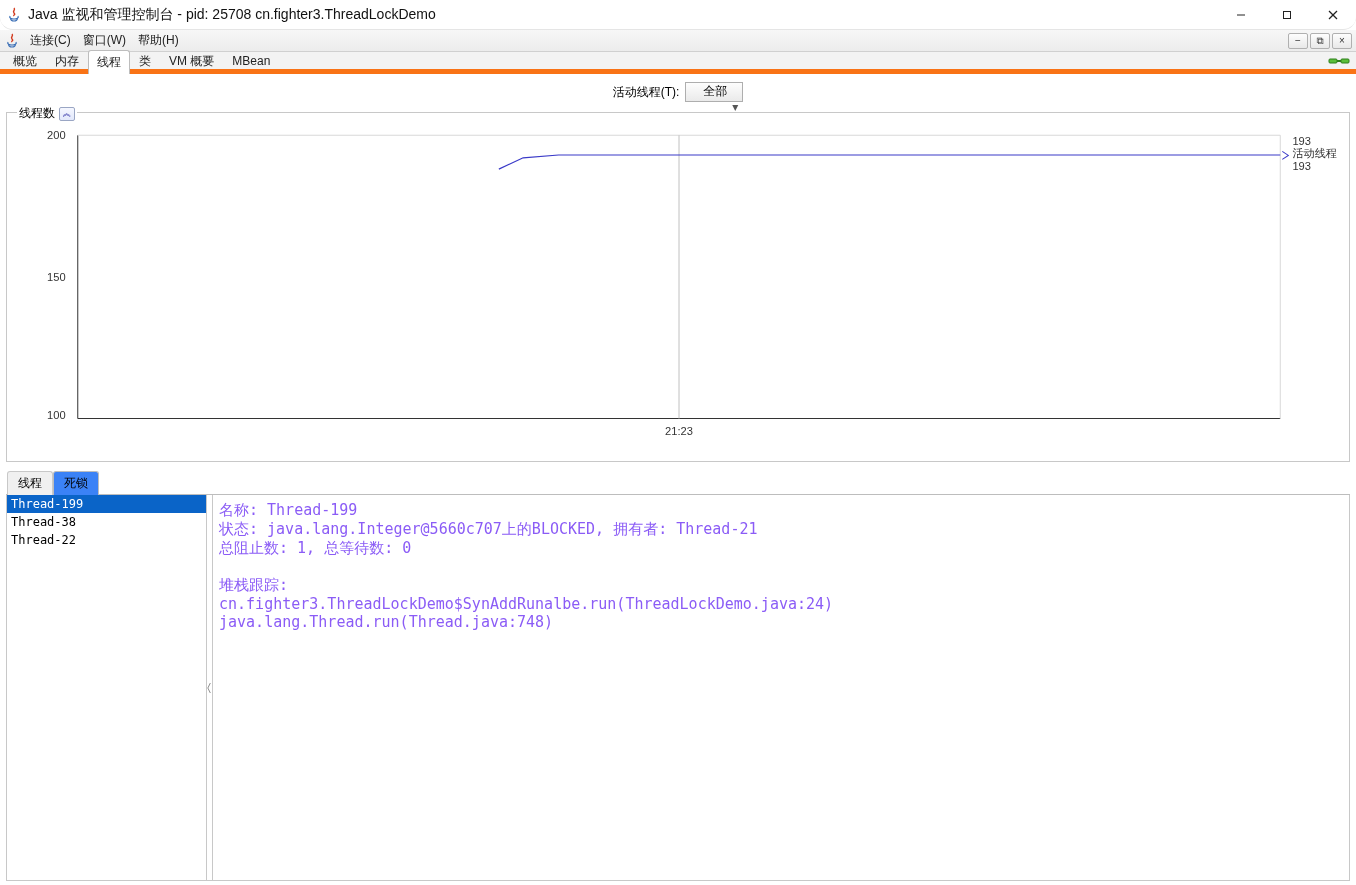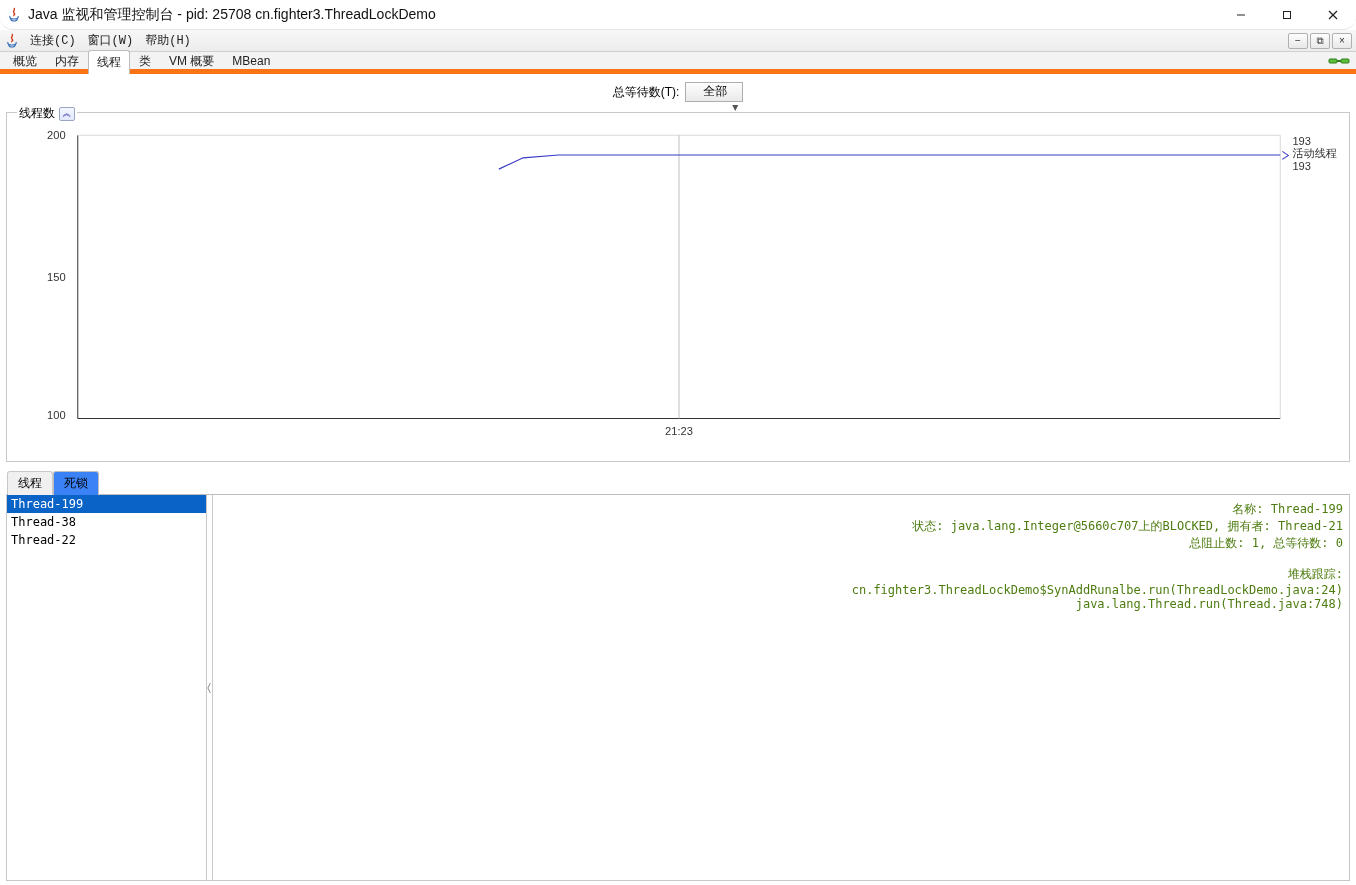--- a/index.html
+++ b/index.html
@@ -30,21 +30,21 @@
 
 .menubar {
   height: 22px;
   display:flex; align-items:center;
   background: linear-gradient(#f7f7f7,#ececec);
   border-bottom: 1px solid #d0d0d0;
   padding-left: 4px;
   font-size: 12px;
 }
 .menubar .java-icon { margin-right:4px; }
-.menubar .menu-item { padding: 2px 6px; color:#222;font-family:Liberation Mono, monospace; }
+.menubar .menu-item { padding: 2px 6px; color:#222; }
 
 .doc-controls { margin-left:auto; display:flex; gap:2px; padding-right:4px;}
 .doc-btn {
   width:20px; height:16px;
   background: linear-gradient(#fdfdfd,#e8e8e8);
   border:1px solid #b0b0b0; border-radius:2px;
   display:flex;align-items:center;justify-content:center;
   font-size:10px; color:#333;
 }
 
@@ -134,24 +134,23 @@
   font-family: "SimSun", monospace; font-size:12px;
 }
 .thread-item { padding:2px 4px; }
 .thread-item.selected { background:#0a64c8; color:#fff; }
 
 .divider-handle { width:6px; display:flex; align-items:center; justify-content:center; color:#888; cursor:col-resize; border-right:1px solid #c8c8c8;}
 
 .details {
   flex:1; padding:6px 6px; white-space:pre;
   font-family: "SimSun", "NSimSun", monospace;
-  font-size:12px;
-  color:#4d7c0f;
+  font-size:15px;
+  color:#8b5cf6;
   overflow:auto;
-  text-align:right;
 }
 .details .line { white-space:pre; }
 </style>
 </head>
 <body>
 
 <div class="titlebar">
   <svg class="java-icon" viewBox="0 0 16 16">
     <path d="M4 9 C3 11 5 12 8 12 C11 12 13 11 12 9" stroke="#3b6fb6" stroke-width="1.2" fill="none"></path>
     <path d="M5 11 C4 13 6 14 8 14 C10 14 12 13 11 11" stroke="#3b6fb6" stroke-width="1.2" fill="none"></path>
@@ -206,21 +205,21 @@
   <svg class="connect-indicator" viewBox="0 0 22 14">
     <rect x="1" y="5" width="8" height="4" rx="1" fill="#5bbf3a" stroke="#2f7f1d"></rect>
     <rect x="13" y="5" width="8" height="4" rx="1" fill="#5bbf3a" stroke="#2f7f1d"></rect>
     <line x1="9" y1="7" x2="13" y2="7" stroke="#2f7f1d" stroke-width="2"></line>
   </svg>
 </div>
 
 <div class="content">
 
   <div class="timerange-row">
-    <span>总等待数(T):</span>
+    <span>活动线程(T):</span>
     <div class="combo">
       <span>全部</span>
       <span class="chev">▾</span>
     </div>
   </div>
 
   <fieldset class="chart-box">
     <div class="chart-legend">
       <span>线程数</span>
       <span class="collapse-btn">︽</span>

